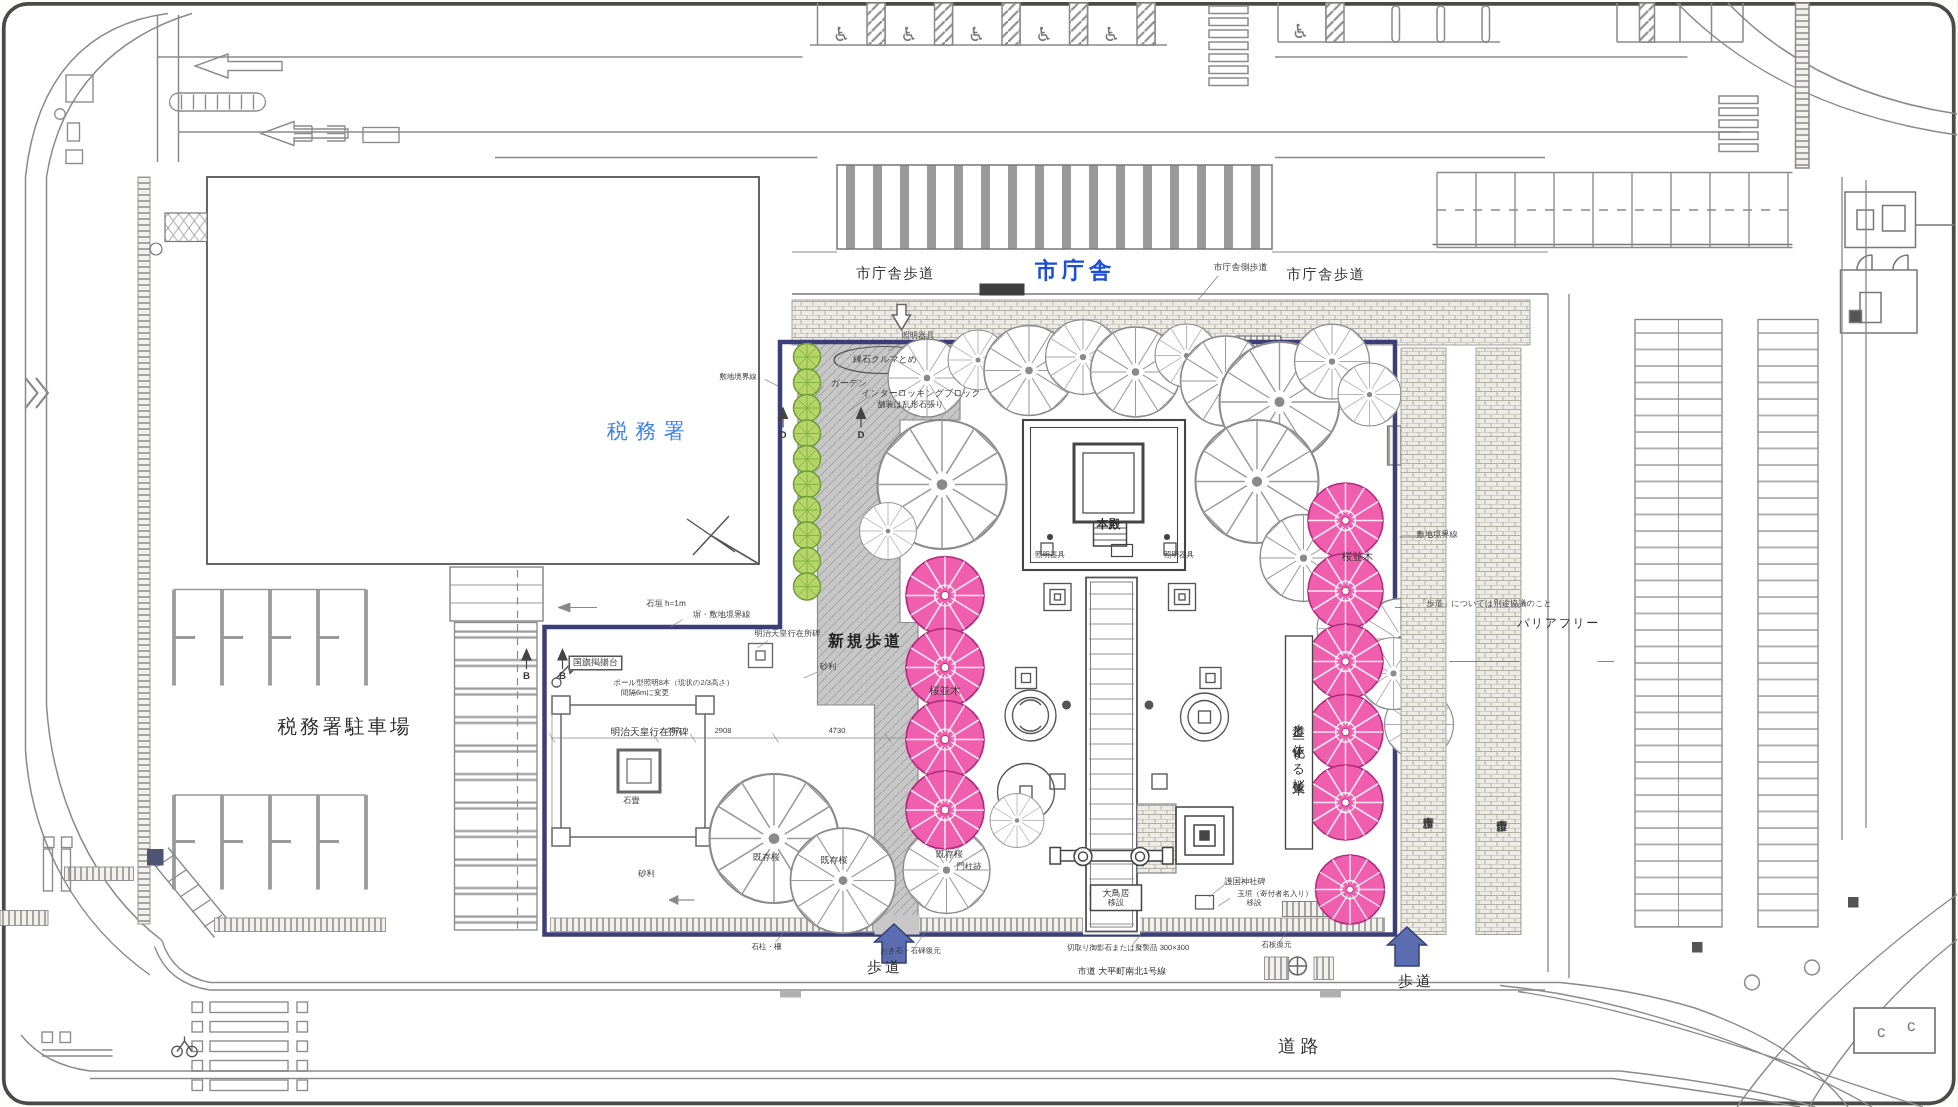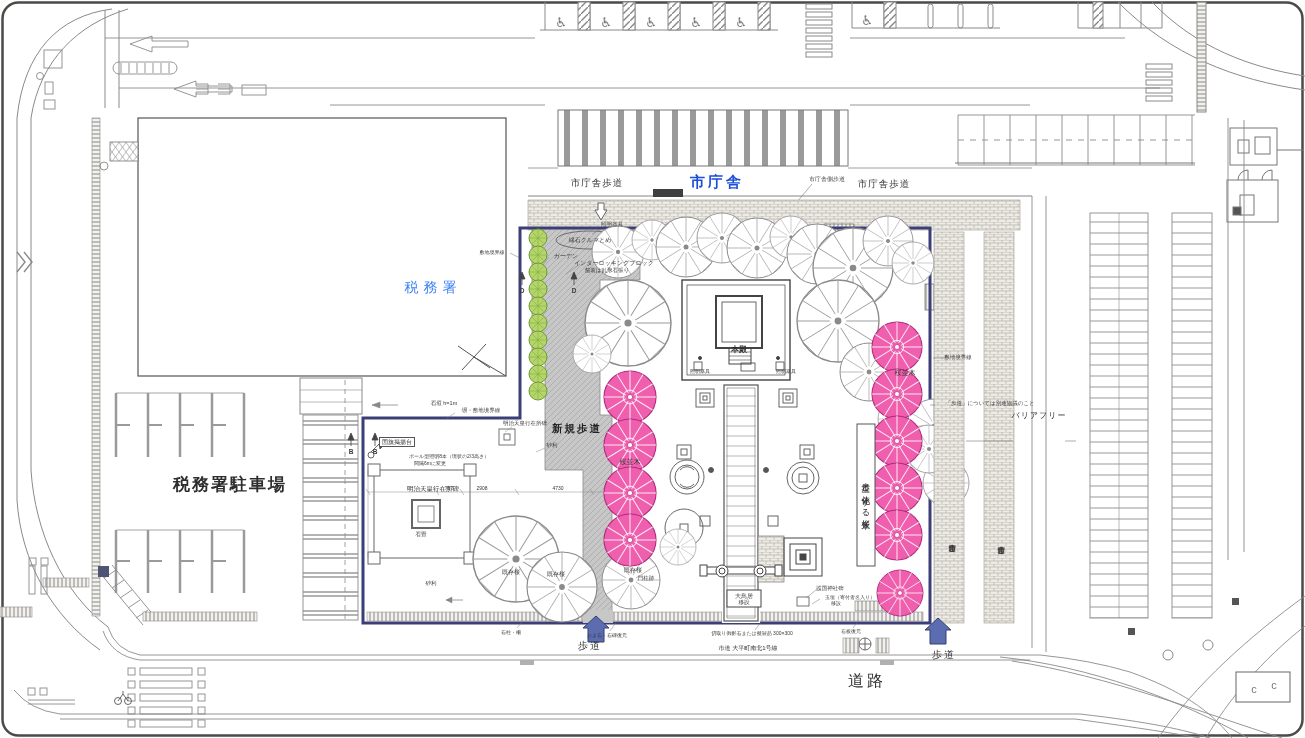--- a/index.html
+++ b/index.html
@@ -441,30 +441,30 @@
   <polygon points="588,642 588,628 583,628 596,616 609,628 604,628 604,642" fill="#5b6db0" stroke="#35406e" stroke-width="1"></polygon>
   <polygon points="930,644 930,630 925,630 938,618 951,630 946,630 946,644" fill="#5b6db0" stroke="#35406e" stroke-width="1"></polygon>
 </g>
 </svg>
 
 <div id="overlay">
   <div class="L" style="left:433px;top:287px;font-size:14px;letter-spacing:5px;color:#3b82f6;">税務署</div>
   <div class="L" style="left:717px;top:181px;font-size:15px;letter-spacing:3px;font-weight:600;color:#1d4ed8;">市庁舎</div>
   <div class="L" style="left:597px;top:183px;font-size:9.5px;letter-spacing:1px;">市庁舎歩道</div>
   <div class="L" style="left:884px;top:184px;font-size:9.5px;letter-spacing:1px;">市庁舎歩道</div>
-  <div class="L" style="left:230px;top:484px;font-size:17px;letter-spacing:2px;font-weight:bold;">税務署駐車場</div>
+  <div class="L" style="left:230px;top:484px;font-size:13px;letter-spacing:2px;">税務署駐車場</div>
   <div class="L" style="left:577px;top:428px;font-size:10.5px;letter-spacing:2px;font-weight:600;color:#222;">新規歩道</div>
   <div class="L" style="left:739px;top:317px;font-size:8px;font-weight:700;margin-top:33px;">本殿</div>
   <div class="L" style="left:433px;top:489px;font-size:6.5px;">明治天皇行在所碑</div>
   <div class="L" style="left:1039px;top:416px;font-size:8px;letter-spacing:1px;">バリアフリー</div>
   <div class="L vert" style="left:866px;top:496px;font-size:8.5px;letter-spacing:1px;">歩道と一体化する桜並木</div>
   <div class="L" style="left:590px;top:646px;font-size:10px;letter-spacing:2px;">歩道</div>
   <div class="L" style="left:944px;top:655px;font-size:10px;letter-spacing:2px;">歩道</div>
   <div class="L" style="left:748px;top:648px;font-size:6px;">市道 大平町南北1号線</div>
-  <div class="L" style="left:867px;top:681px;font-size:16px;letter-spacing:3px;">道路</div>
+  <div class="L" style="left:867px;top:697px;font-size:12px;letter-spacing:3px;">道路</div>
 <div class="ann" style="left: 827px; top: 179px; font-size: 6px;">市庁舎側歩道</div>
       <div class="ann" style="left: 612px; top: 225px; font-size: 5.5px;">照明器具</div>
       <div class="ann" style="left: 590px; top: 240px; font-size: 6px;">縁石クルマとめ</div>
       <div class="ann" style="left: 566px; top: 256px; font-size: 6px;">ガーデン</div>
       <div class="ann" style="left: 614px; top: 263px; font-size: 6px;">インターロッキングブロック</div>
       <div class="ann" style="left: 607px; top: 271px; font-size: 5.5px;">舗装は乱形石張り</div>
       <div class="ann" style="left: 492px; top: 252px; font-size: 5px;">敷地境界線</div>
       <div class="ann" style="left: 958px; top: 358px; font-size: 5.5px;">敷地境界線</div>
       <div class="ann" style="left: 990px; top: 404px; font-size: 5.5px;">「歩道」については別途協議のこと</div>
       <div class="ann vert" style="left: 952px; top: 538px; font-size: 7.5px;">市庁舎歩道</div>

